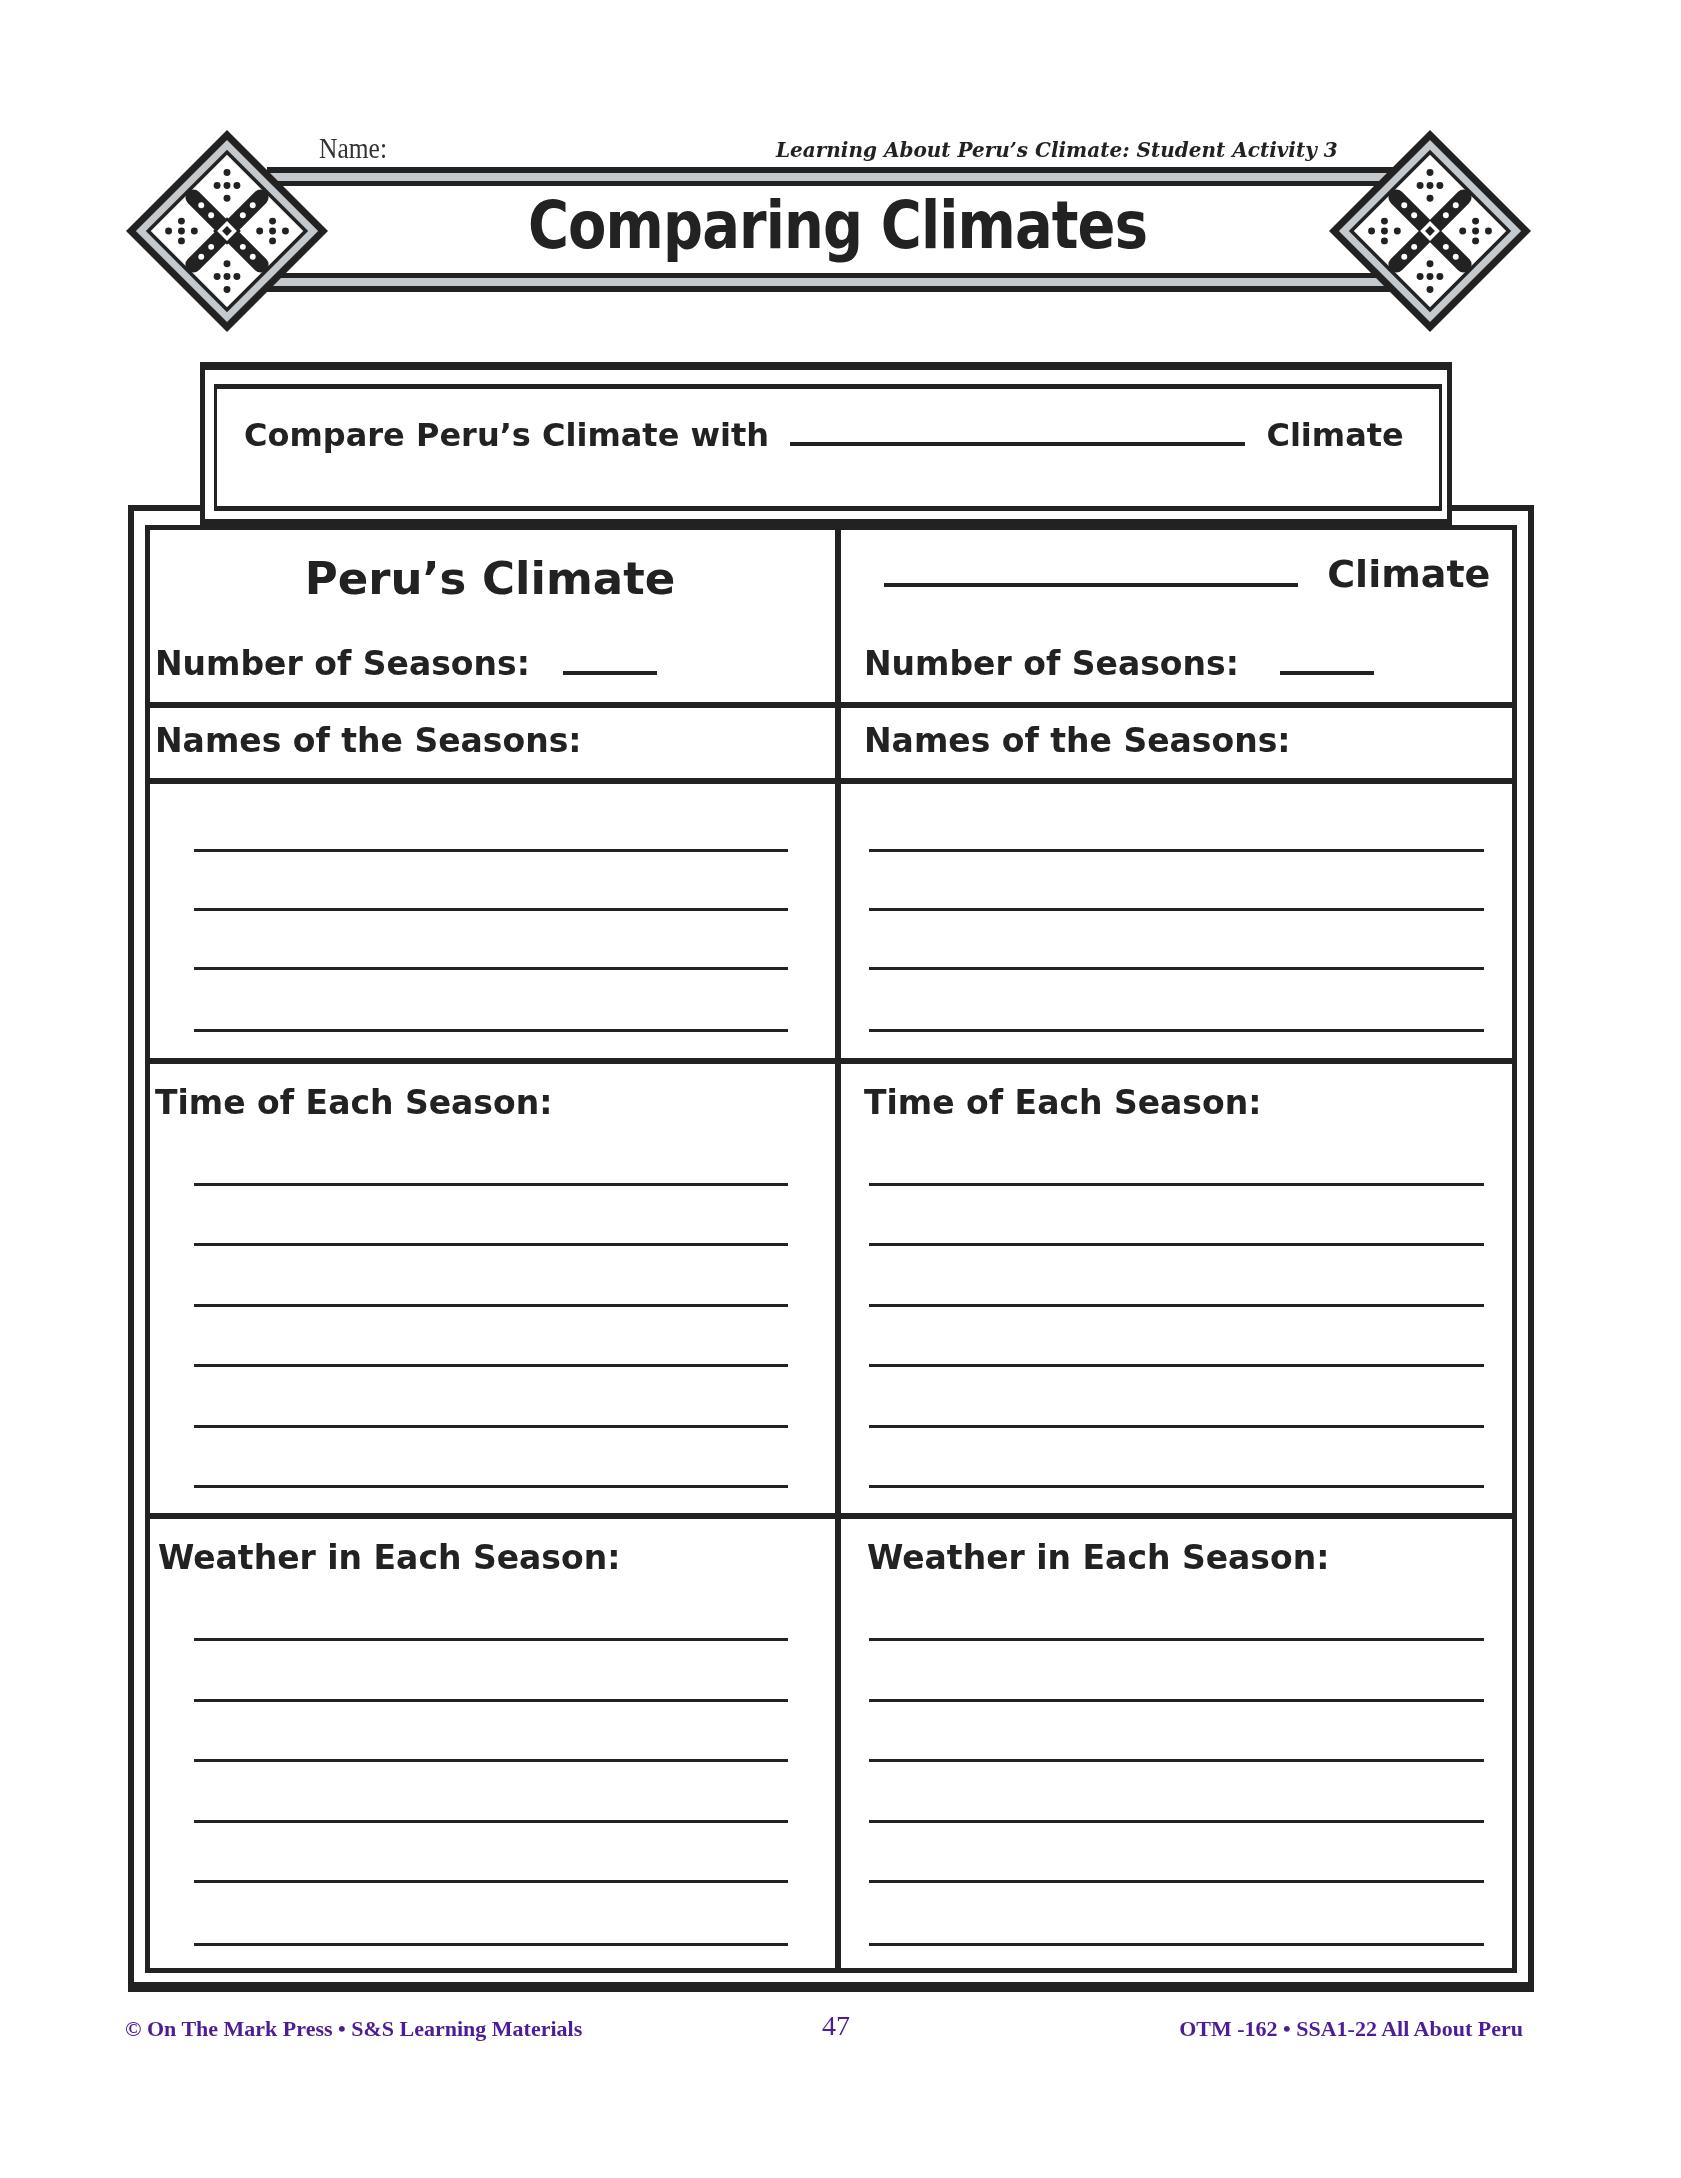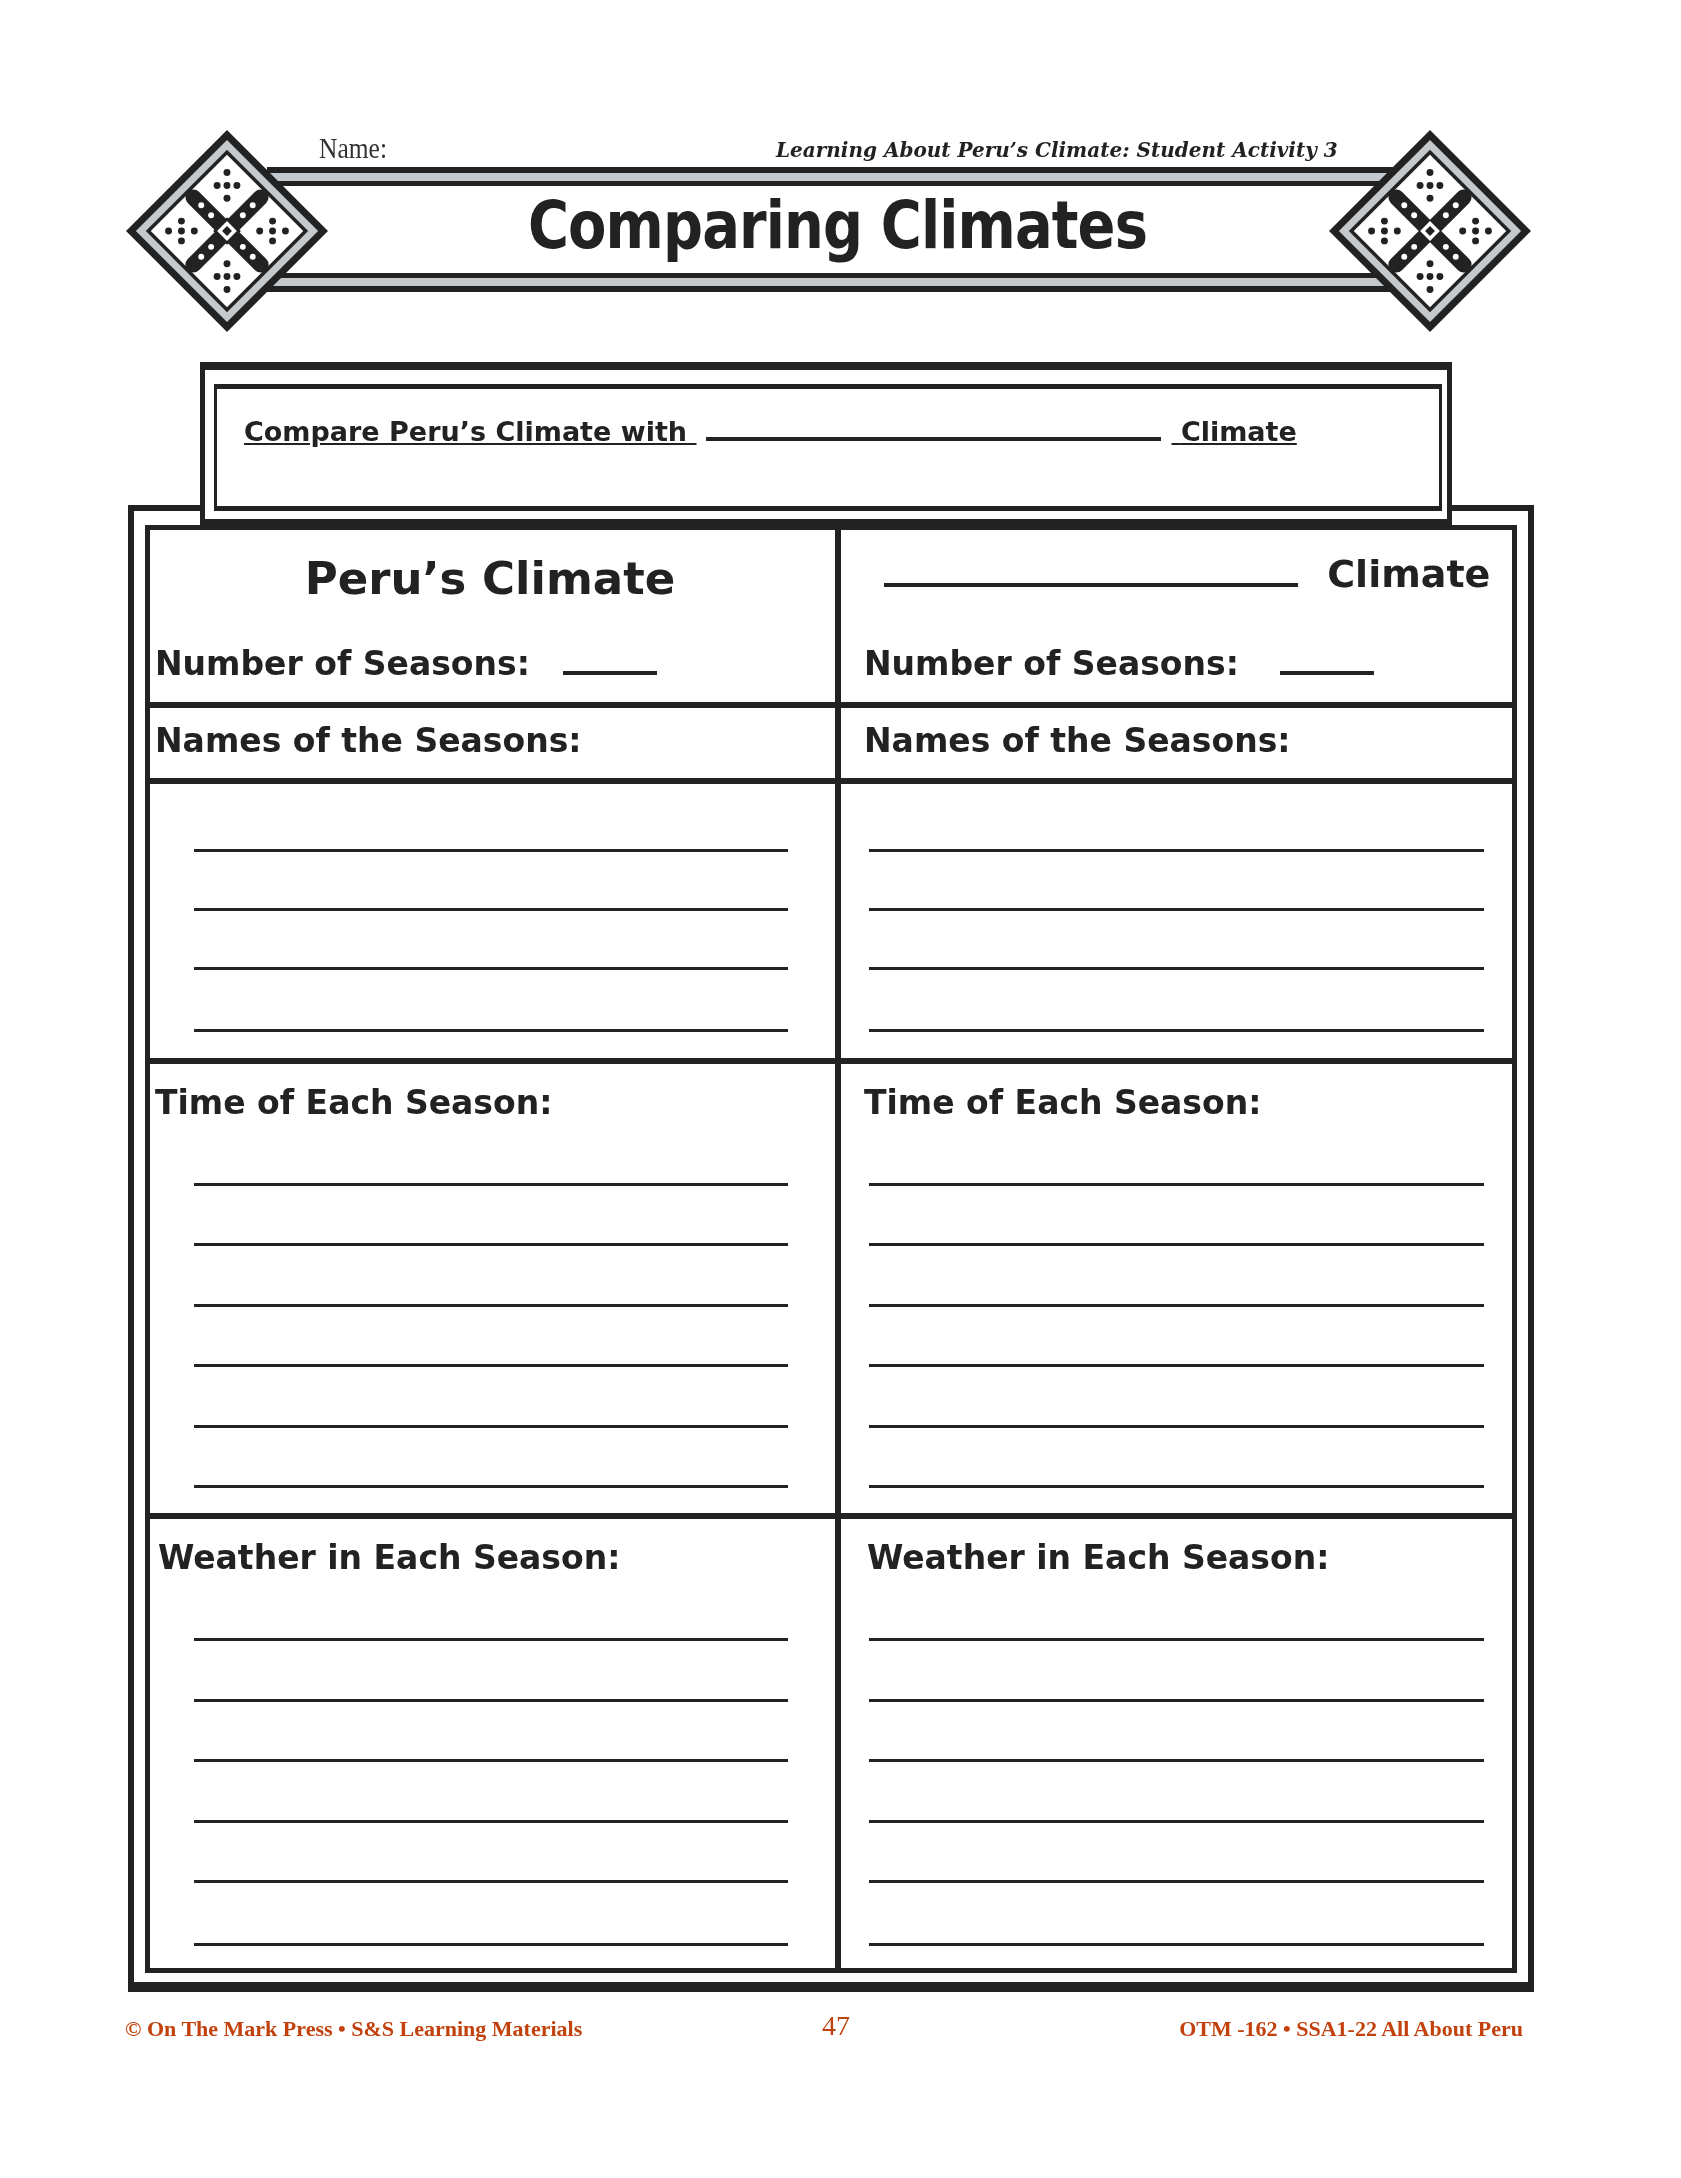--- a/index.html
+++ b/index.html
@@ -10,21 +10,21 @@
   .band{left:267px;width:1141px;top:167px;height:125px;}
   .band .s{position:absolute;left:0;right:0;}
   .title{left:267px;width:1141px;top:188px;text-align:center;font-family:"DejaVu Sans",sans-serif;font-size:65px;font-weight:bold;color:#222;letter-spacing:-1px;transform:scaleX(0.86);}
   .diamond{width:206px;height:206px;}
   .box{border:6px solid #222;box-sizing:border-box;background:#fff;}
   .comic{font-family:"DejaVu Sans",sans-serif;font-weight:bold;color:#222;}
   .blank{display:inline-block;border-bottom:4px solid #222;vertical-align:baseline;}
   .wline{position:absolute;height:3px;background:#222;}
   .hline{position:absolute;height:6px;background:#222;}
   .vline{position:absolute;width:6px;background:#222;}
-  .footer{top:2016px;font-family:"Liberation Serif",serif;font-weight:bold;font-size:22px;color:#c2410c;}
+  .footer{top:2016px;font-family:"Liberation Serif",serif;font-weight:bold;font-size:22px;color:#4c1d95;}
 </style>
 </head>
 <body>
 
 <div class="abs name-label">Name:</div>
 <div class="abs" style="left:426px;top:139px;width:297px;height:26px;"></div>
 <div class="abs subtitle">Learning About Peru’s Climate:  Student Activity 3</div>
 
 <div class="abs band">
   <div class="s" style="top:0;height:6px;background:#222;"></div>
@@ -121,21 +121,21 @@
   </g>
   <polygon points="104,94 114,104 104,114 94,104" fill="#fff"></polygon>
   <polygon points="104,99 109,104 104,109 99,104" fill="#222"></polygon>
 </svg>
 
 <div class="abs box" style="left:128px;top:505px;width:1406px;height:1487px;border-width:6px 6px 10px 6px;"></div>
 <div class="abs box" style="left:145px;top:525px;width:1372px;height:1448px;border-width:5px;"></div>
 
 <div class="abs box" style="left:200px;top:362px;width:1252px;height:165px;border-width:8px 5px 8px 5px;"></div>
 <div class="abs box" style="left:214px;top:384px;width:1228px;height:127px;border-width:5px 3px 5px 3px;"></div>
-<div class="abs comic" style="left:244px;top:416px;font-size:27px;white-space:nowrap;text-decoration:underline;">
+<div class="abs comic" style="left:244px;top:416px;font-size:32px;white-space:nowrap;">
   <span>Compare Peru’s Climate with</span>
   <span class="blank" style="width:455px;margin:0 10px;"></span>
   <span>Climate</span>
 </div>
 
 <div class="vline" style="left:835px;top:525px;height:1448px;"></div>
 <div class="hline" style="left:145px;width:1372px;top:702px;"></div>
 <div class="hline" style="left:145px;width:1372px;top:778px;"></div>
 <div class="hline" style="left:145px;width:1372px;top:1058px;"></div>
 <div class="hline" style="left:145px;width:1372px;top:1513px;"></div>

